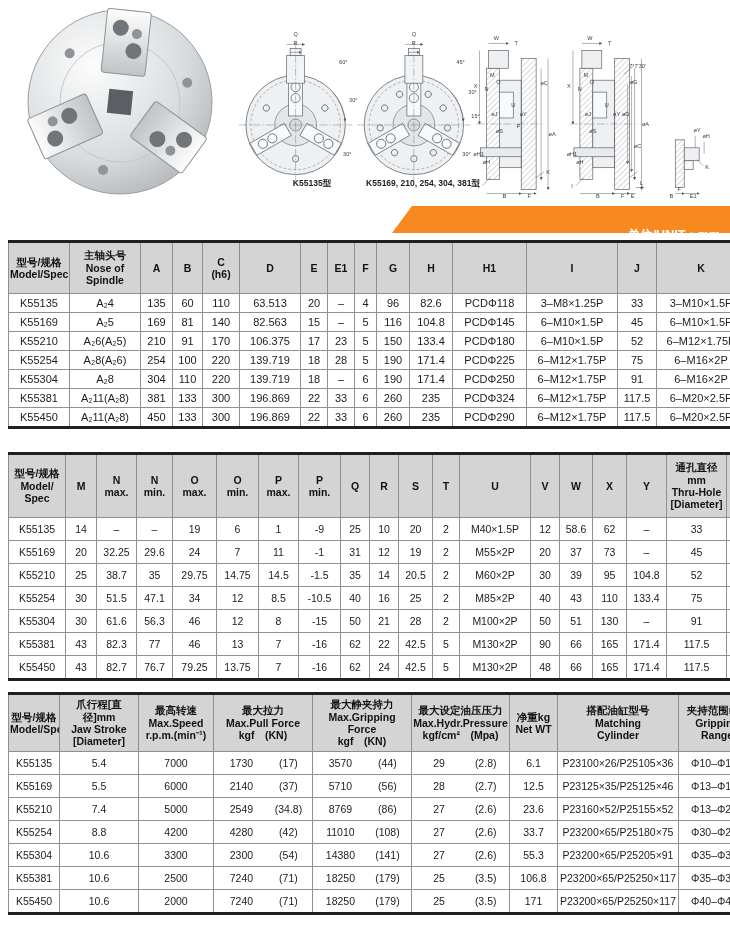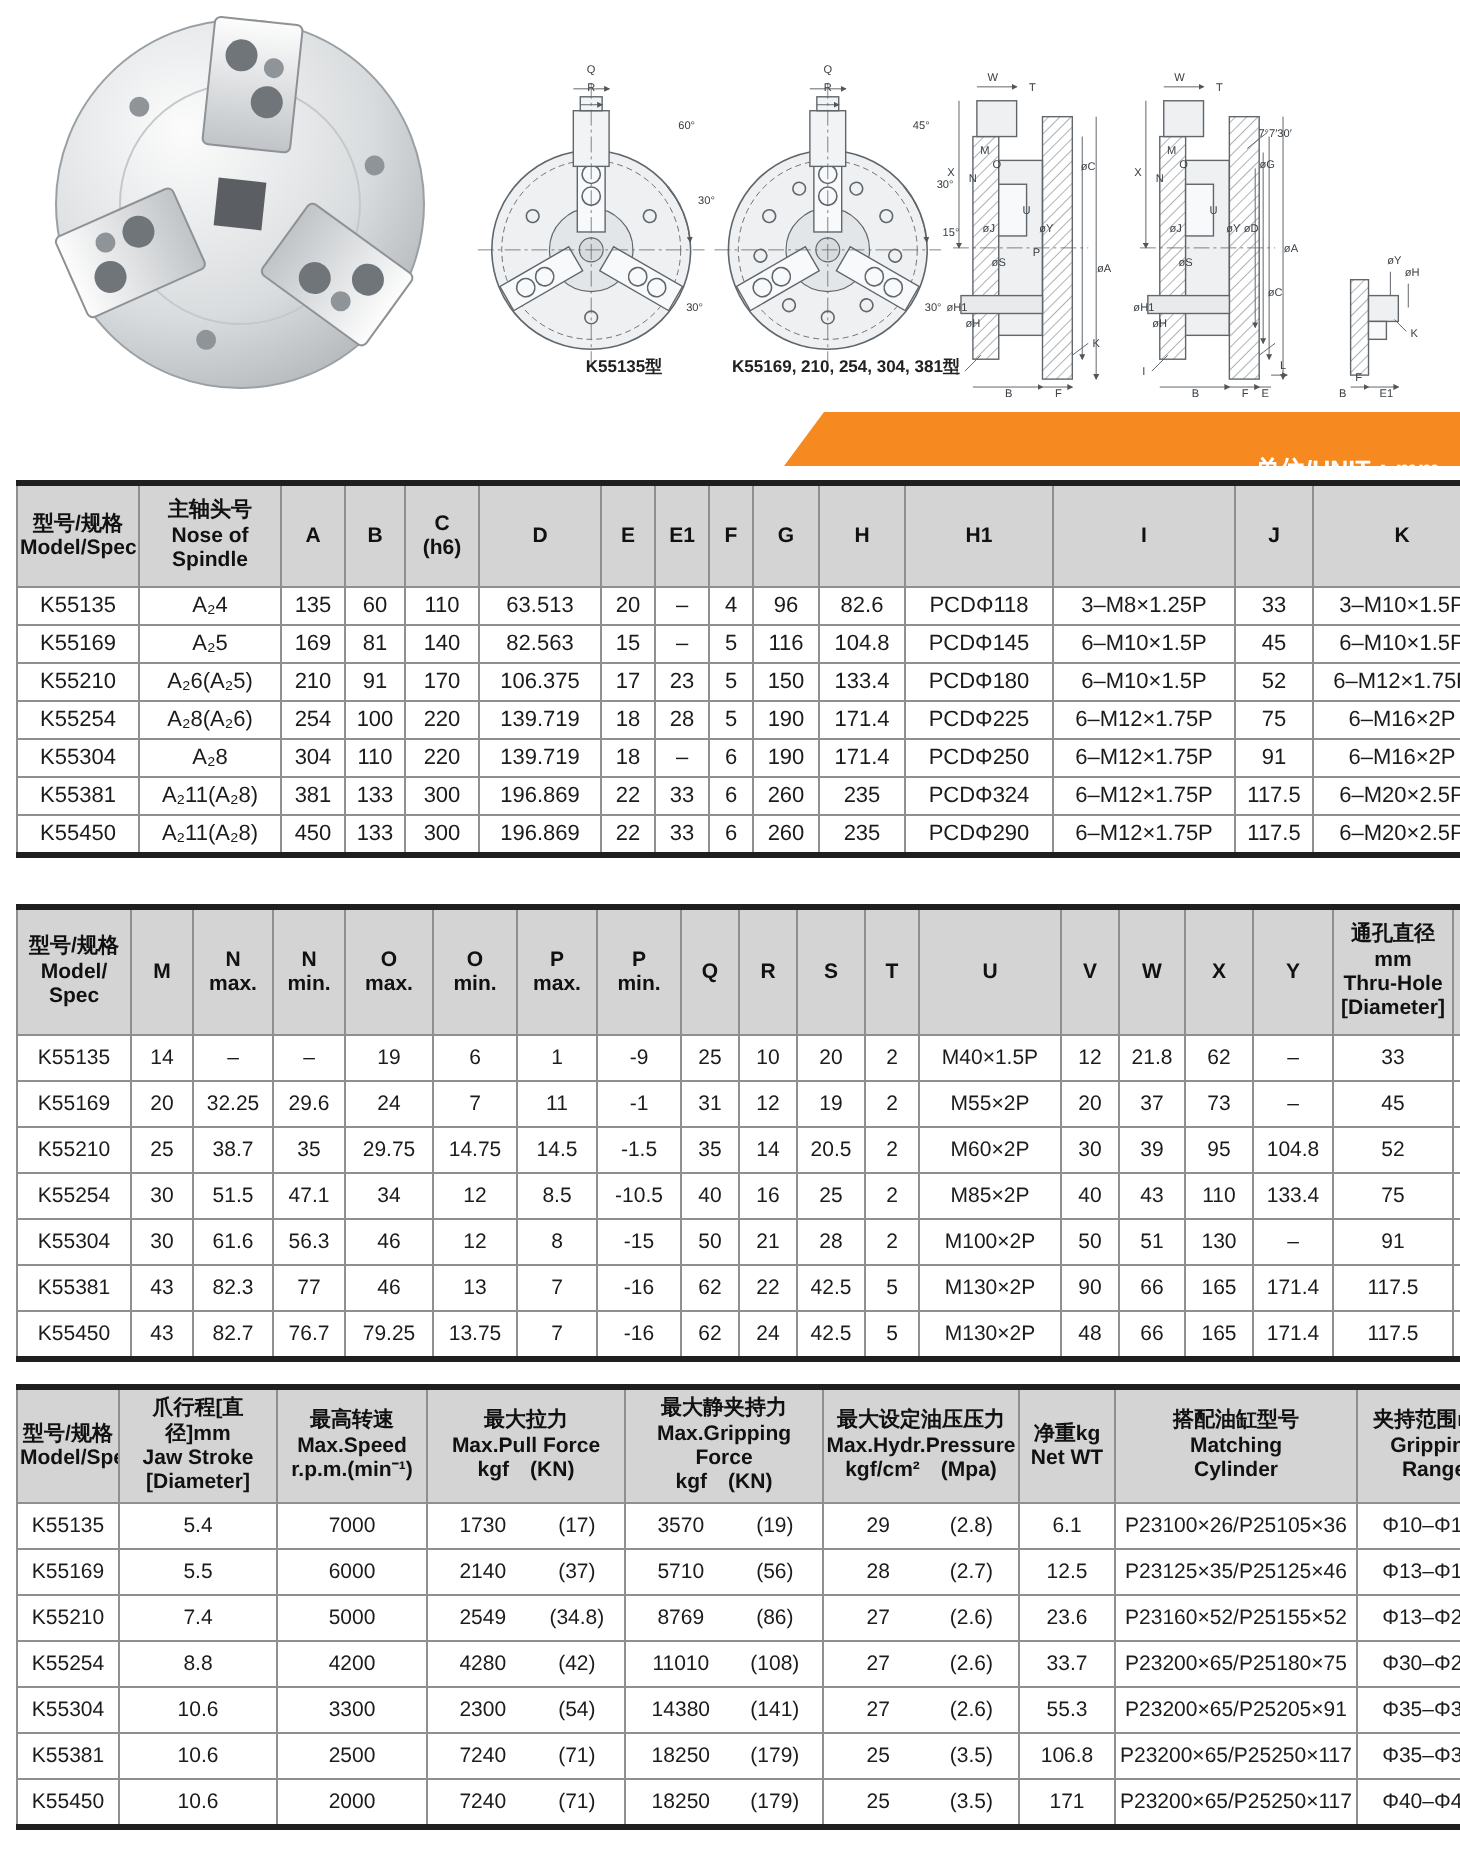--- a/index.html
+++ b/index.html
@@ -437,21 +437,21 @@
           <td>19</td>
           <td>6</td>
           <td>1</td>
           <td>-9</td>
           <td>25</td>
           <td>10</td>
           <td>20</td>
           <td>2</td>
           <td>M40×1.5P</td>
           <td>12</td>
-          <td>21.8</td>
+          <td>58.6</td>
           <td>62</td>
           <td>–</td>
           <td>33</td>
           <td>10</td>
         </tr>
         <tr>
           <td>K55169</td>
           <td>20</td>
           <td>32.25</td>
           <td>29.6</td>
@@ -607,21 +607,21 @@
 Gripping
 Range</th>
         </tr>
       </thead>
       <tbody>
         <tr>
           <td>K55135</td>
           <td>5.4</td>
           <td>7000</td>
           <td class="pair"><span class="v">1730</span><span class="p">(17)</span></td>
-          <td class="pair"><span class="v">3570</span><span class="p">(19)</span></td>
+          <td class="pair"><span class="v">3570</span><span class="p">(44)</span></td>
           <td class="pair"><span class="v">29</span><span class="p">(2.8)</span></td>
           <td>6.1</td>
           <td>P23100×26/P25105×36</td>
           <td>Φ10–Φ135</td>
         </tr>
         <tr>
           <td>K55169</td>
           <td>5.5</td>
           <td>6000</td>
           <td class="pair"><span class="v">2140</span><span class="p">(37)</span></td>

